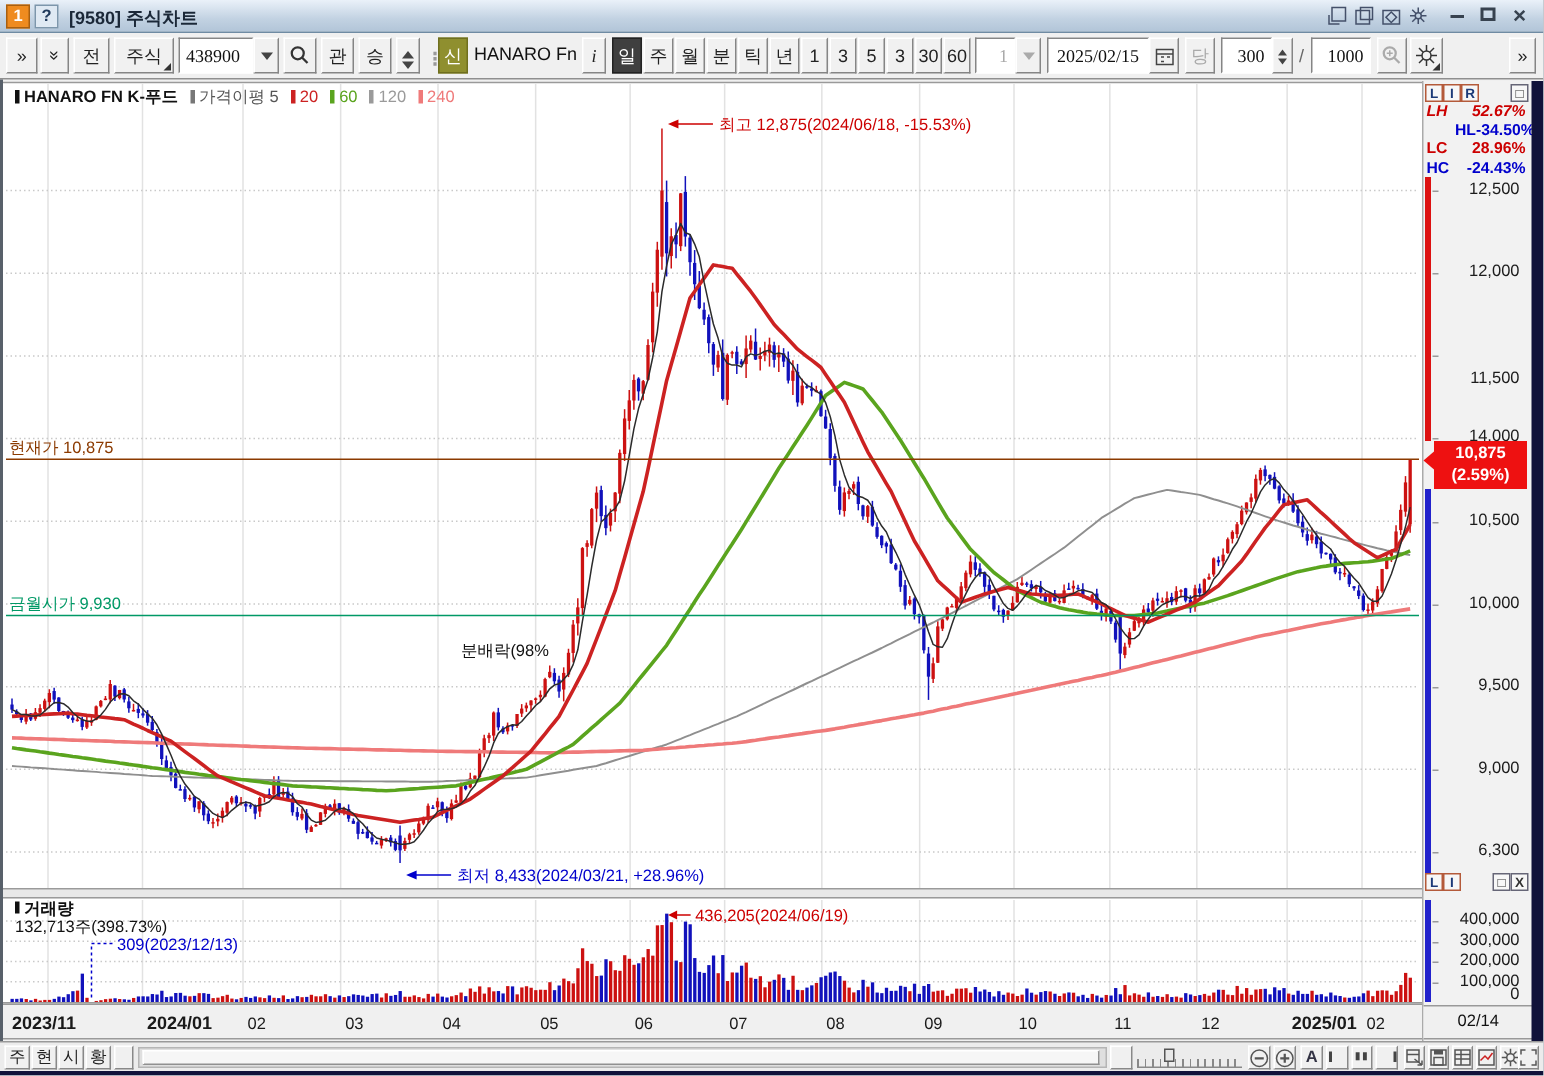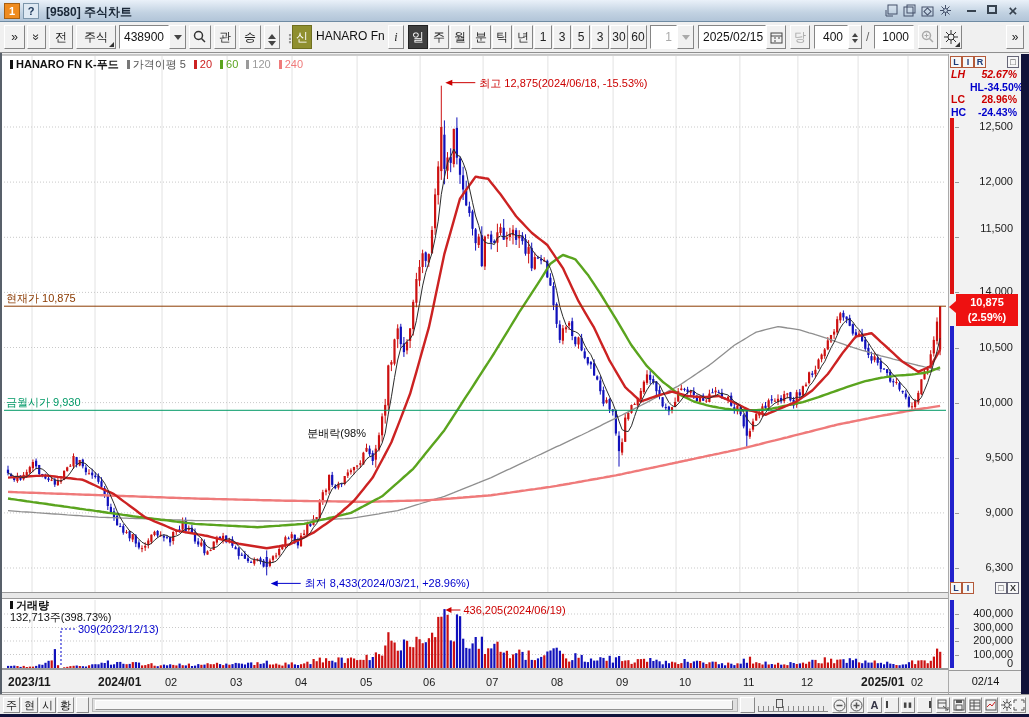--- a/index.html
+++ b/index.html
@@ -18,21 +18,21 @@
   .tbico{position:absolute;top:4px;width:17px;height:15px;text-align:center;color:#44506a;cursor:default;}
   .wbtn{position:absolute;top:3px;height:16px;text-align:center;color:#37424f;font-weight:bold;}
   
   .toolbar{position:absolute;left:0;top:22px;width:1029px;height:31px;background:#f0f0f0;border-bottom:1px solid #8f8f8f;}
   .b{position:absolute;top:3px;height:24px;background:#f1f1f1;border:1px solid;border-color:#ffffff #858585 #858585 #ffffff;
      text-align:center;line-height:22px;font-size:12px;color:#222;}
   .b.sel{background:#3f3f3f;color:#fff;border-color:#222;}
   .b.dim{color:#aaaaaa;}
   .b.olive{background:#8f8f2f;color:#fff;border-color:#6f6f1f;}
   .f{position:absolute;top:3px;height:24px;background:#fff;border:1px solid;border-color:#858585 #ffffff #ffffff #858585;
-     line-height:22px;font-size:12px;padding:0 4px;color:#111;}
+     line-height:22px;font-size:12px;padding:0 4px;color:#111;font-family:Liberation Serif, serif;}
   .f.right{text-align:right;}
   .tri-d{display:inline-block;width:0;height:0;border:4px solid transparent;border-top:5px solid #444;margin-top:9px;}
   .corner:after{content:"";position:absolute;right:1px;bottom:1px;border-left:5px solid transparent;border-bottom:5px solid #333;}
   
   .legend{position:absolute;left:10px;top:57px;height:14px;font-size:11px;white-space:nowrap;}
   .legend .sw{display:inline-block;width:3px;height:9px;margin:0 3px 0 8px;vertical-align:-1px;}
   
   .axis{position:absolute;left:948px;top:54px;width:73px;height:640px;background:#f2f2f2;border-left:1px solid #aaa;font-size:11px;}
   .tickrow{position:absolute;right:8px;color:#1c1c1c;}
   .tickdash{position:absolute;left:6px;width:4px;height:1px;background:#999;}
@@ -145,21 +145,21 @@
     <div class="f" style="left:698px;width:68px;text-align:center">2025/02/15</div>
     <div class="b" style="left:766px;width:20px">
       <svg width="13" height="13" style="margin-top:5px">
           <rect x="1" y="2" width="11" height="10" fill="none" stroke="#444"></rect>
           <line x1="1" y1="5" x2="12" y2="5" stroke="#444"></line>
           <line x1="4" y1="7" x2="6" y2="7" stroke="#444"></line>
           <line x1="8" y1="7" x2="10" y2="7" stroke="#444"></line>
           <line x1="4" y1="10" x2="6" y2="10" stroke="#444"></line>
         </svg></div>
     <div class="b dim" style="left:790px;width:20px">당</div>
-    <div class="f right" style="left:814px;width:34px">400</div>
+    <div class="f right" style="left:814px;width:34px">300</div>
     <div class="b" style="left:848px;width:14px">
       <span style="display:block;margin:4px auto 2px;width:0;border:3px solid transparent;border-bottom:4px solid #444"></span>
       <span style="display:block;margin:0 auto;width:0;border:3px solid transparent;border-top:4px solid #444"></span>
       </div>
     <div class="abs" style="left:866px;top:8px;color:#666">/</div>
     <div class="f right" style="left:874px;width:40px">1000</div>
     <div class="b dim" style="left:918px;width:20px">
       <svg width="14" height="14" style="margin-top:4px">
           <circle cx="5.5" cy="5.5" r="4" fill="none" stroke="#aaa" stroke-width="1.5"></circle>
           <line x1="8.5" y1="8.5" x2="12" y2="12" stroke="#aaa" stroke-width="1.5"></line>
@@ -1206,21 +1206,21 @@
         </div>
       </div>
     <div class="gauge" style="top:64px;height:176px;background:#dd1111"></div>
     <div class="gauge" style="top:272px;height:266px;background:#2222cc"></div>
     <div id="pticks">
         <div class="tickdash" style="top: 73px;"></div>
         <div class="tickrow" style="top: 66px;">12,500</div>
         <div class="tickdash" style="top: 128px;"></div>
         <div class="tickrow" style="top: 121px;">12,000</div>
         <div class="tickdash" style="top: 183px;"></div>
-        <div class="tickrow" style="top: 168px;">11,500</div>
+        <div class="tickrow" style="top: 192px;">11,500</div>
         <div class="tickdash" style="top: 238px;"></div>
         <div class="tickrow" style="top: 231px;">14,000</div>
         <div class="tickdash" style="top: 294px;"></div>
         <div class="tickrow" style="top: 287px;">10,500</div>
         <div class="tickdash" style="top: 349px;"></div>
         <div class="tickrow" style="top: 342px;">10,000</div>
         <div class="tickdash" style="top: 404px;"></div>
         <div class="tickrow" style="top: 397px;">9,500</div>
         <div class="tickdash" style="top: 459px;"></div>
         <div class="tickrow" style="top: 452px;">9,000</div>

